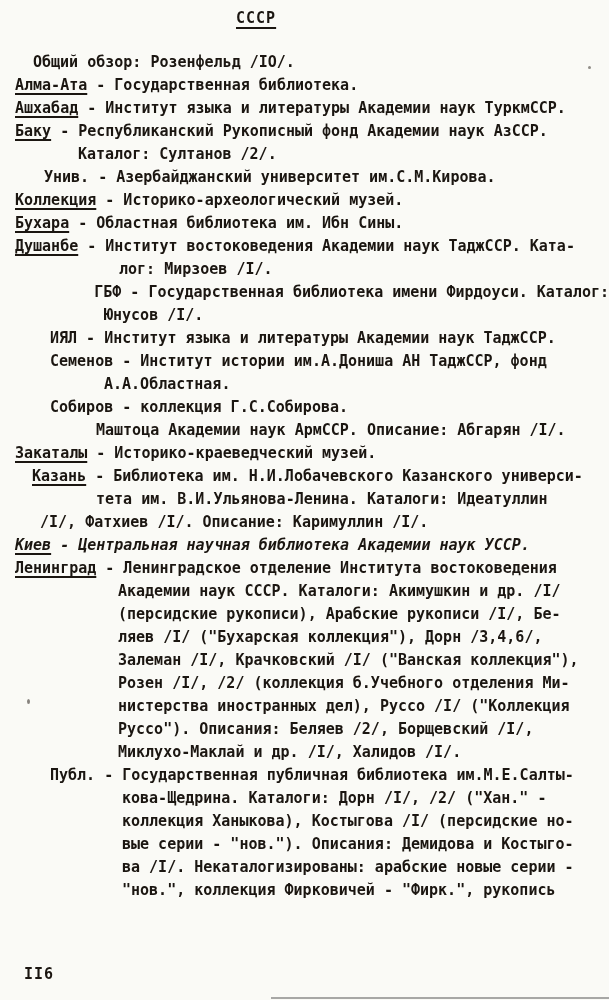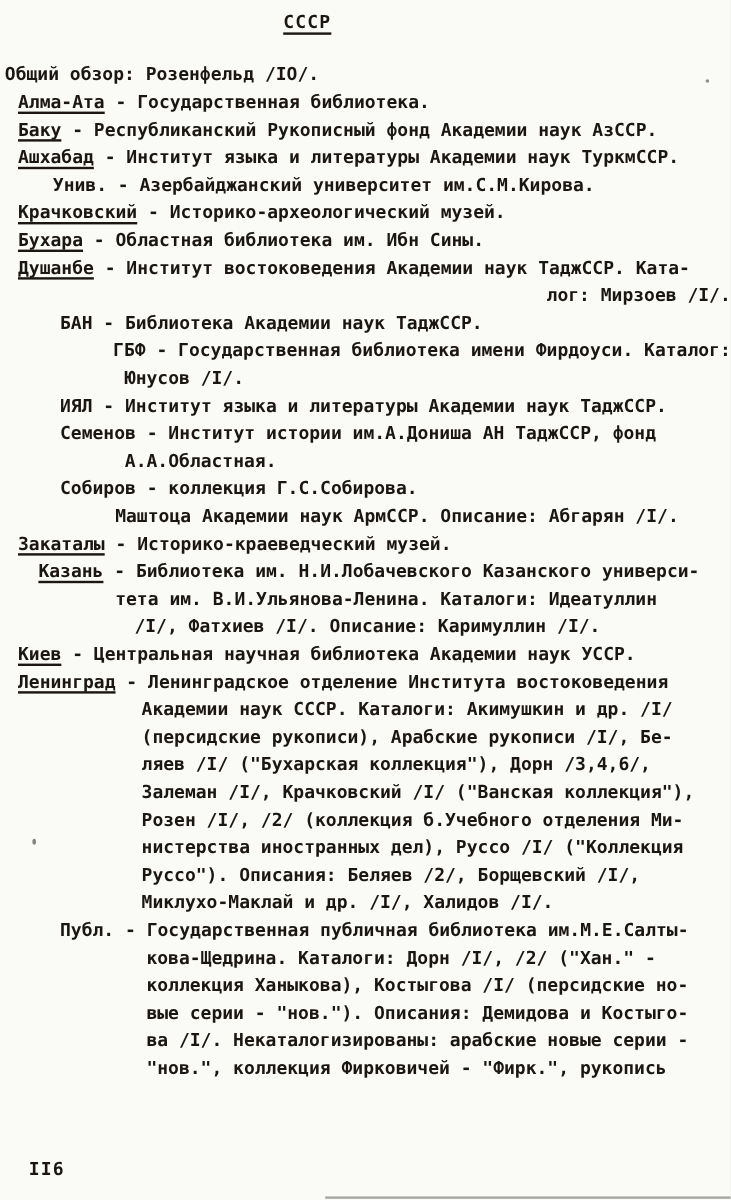--- a/index.html
+++ b/index.html
@@ -70,42 +70,42 @@
   }
   .speck-a { top: 66px;  left: 588px; width: 3px; height: 3px; opacity: .55; }
   .speck-b { top: 699px; left: 27px;  width: 3px; height: 5px; opacity: .6; }
 </style>
 </head>
 <body>
 
 <div class="page" style="--paper: #fafaf6; --ink: #1b1611;">
   <div class="title">СССР</div>
   <div class="lines">
-      <div class="line" style="margin-left: 4px;"><span>Общий обзор: Розенфельд /IO/.</span></div>
+      <div class="line" style="margin-left: 33px;"><span>Общий обзор: Розенфельд /IO/.</span></div>
       <div class="line" style="margin-left: 15px;"><span class="u">Алма-Ата</span><span> - Государственная библиотека.</span></div>
+      <div class="line" style="margin-left: 15px;"><span class="u">Ашхабад</span><span> - Институт языка и литературы Академии наук ТуркмССР.</span></div>
       <div class="line" style="margin-left: 15px;"><span class="u">Баку</span><span> - Республиканский Рукописный фонд Академии наук АзССР.</span></div>
-      <div class="line" style="margin-left: 15px;"><span class="u">Ашхабад</span><span> - Институт языка и литературы Академии наук ТуркмССР.</span></div>
+      <div class="line" style="margin-left: 78px;"><span>Каталог: Султанов /2/.</span></div>
       <div class="line" style="margin-left: 44px;"><span>Унив. - Азербайджанский университет им.С.М.Кирова.</span></div>
-      <div class="line" style="margin-left: 15px;"><span class="u">Крачковский</span><span> - Историко-археологический музей.</span></div>
+      <div class="line" style="margin-left: 15px;"><span class="u">Коллекция</span><span> - Историко-археологический музей.</span></div>
       <div class="line" style="margin-left: 15px;"><span class="u">Бухара</span><span> - Областная библиотека им. Ибн Сины.</span></div>
       <div class="line" style="margin-left: 15px;"><span class="u">Душанбе</span><span> - Институт востоковедения Академии наук ТаджССР. Ката-</span></div>
-      <div class="line" style="margin-left: 119px; text-align: right;"><span>лог: Мирзоев /I/.</span></div>
-      <div class="line" style="margin-left: 50px;"><span>БАН - Библиотека Академии наук ТаджССР.</span></div>
+      <div class="line" style="margin-left: 119px;"><span>лог: Мирзоев /I/.</span></div>
       <div class="line" style="margin-left: 50px; text-align: right;"><span>ГБФ - Государственная библиотека имени Фирдоуси. Каталог:</span></div>
       <div class="line" style="margin-left: 104px;"><span>Юнусов /I/.</span></div>
       <div class="line" style="margin-left: 50px;"><span>ИЯЛ - Институт языка и литературы Академии наук ТаджССР.</span></div>
       <div class="line" style="margin-left: 50px;"><span>Семенов - Институт истории им.А.Дониша АН ТаджССР, фонд</span></div>
       <div class="line" style="margin-left: 104px;"><span>А.А.Областная.</span></div>
       <div class="line" style="margin-left: 50px;"><span>Собиров - коллекция Г.С.Собирова.</span></div>
       <div class="line" style="margin-left: 96px;"><span>Маштоца Академии наук АрмССР. Описание: Абгарян /I/.</span></div>
       <div class="line" style="margin-left: 15px;"><span class="u">Закаталы</span><span> - Историко-краеведческий музей.</span></div>
       <div class="line" style="margin-left: 32px;"><span class="u">Казань</span><span> - Библиотека им. Н.И.Лобачевского Казанского универси-</span></div>
       <div class="line" style="margin-left: 96px;"><span>тета им. В.И.Ульянова-Ленина. Каталоги: Идеатуллин</span></div>
-      <div class="line" style="margin-left: 112px;"><span>/I/, Фатхиев /I/. Описание: Каримуллин /I/.</span></div>
-      <div class="line" style="margin-left: 15px;"><span class="u">Киев</span><span> - Центральная научная библиотека Академии наук УССР.</span></div>
+      <div class="line" style="margin-left: 40px;"><span>/I/, Фатхиев /I/. Описание: Каримуллин /I/.</span></div>
+      <div class="line" style="margin-left: 15px; font-style: italic;"><span class="u">Киев</span><span> - Центральная научная библиотека Академии наук УССР.</span></div>
       <div class="line" style="margin-left: 15px;"><span class="u">Ленинград</span><span> - Ленинградское отделение Института востоковедения</span></div>
       <div class="line" style="margin-left: 118px;"><span>Академии наук СССР. Каталоги: Акимушкин и др. /I/</span></div>
       <div class="line" style="margin-left: 118px;"><span>(персидские рукописи), Арабские рукописи /I/, Бе-</span></div>
       <div class="line" style="margin-left: 118px;"><span>ляев /I/ ("Бухарская коллекция"), Дорн /3,4,6/,</span></div>
       <div class="line" style="margin-left: 118px;"><span>Залеман /I/, Крачковский /I/ ("Ванская коллекция"),</span></div>
       <div class="line" style="margin-left: 118px;"><span>Розен /I/, /2/ (коллекция б.Учебного отделения Ми-</span></div>
       <div class="line" style="margin-left: 118px;"><span>нистерства иностранных дел), Руссо /I/ ("Коллекция</span></div>
       <div class="line" style="margin-left: 118px;"><span>Руссо"). Описания: Беляев /2/, Борщевский /I/,</span></div>
       <div class="line" style="margin-left: 118px;"><span>Миклухо-Маклай и др. /I/, Халидов /I/.</span></div>
       <div class="line" style="margin-left: 50px;"><span>Публ. - Государственная публичная библиотека им.М.Е.Салты-</span></div>

